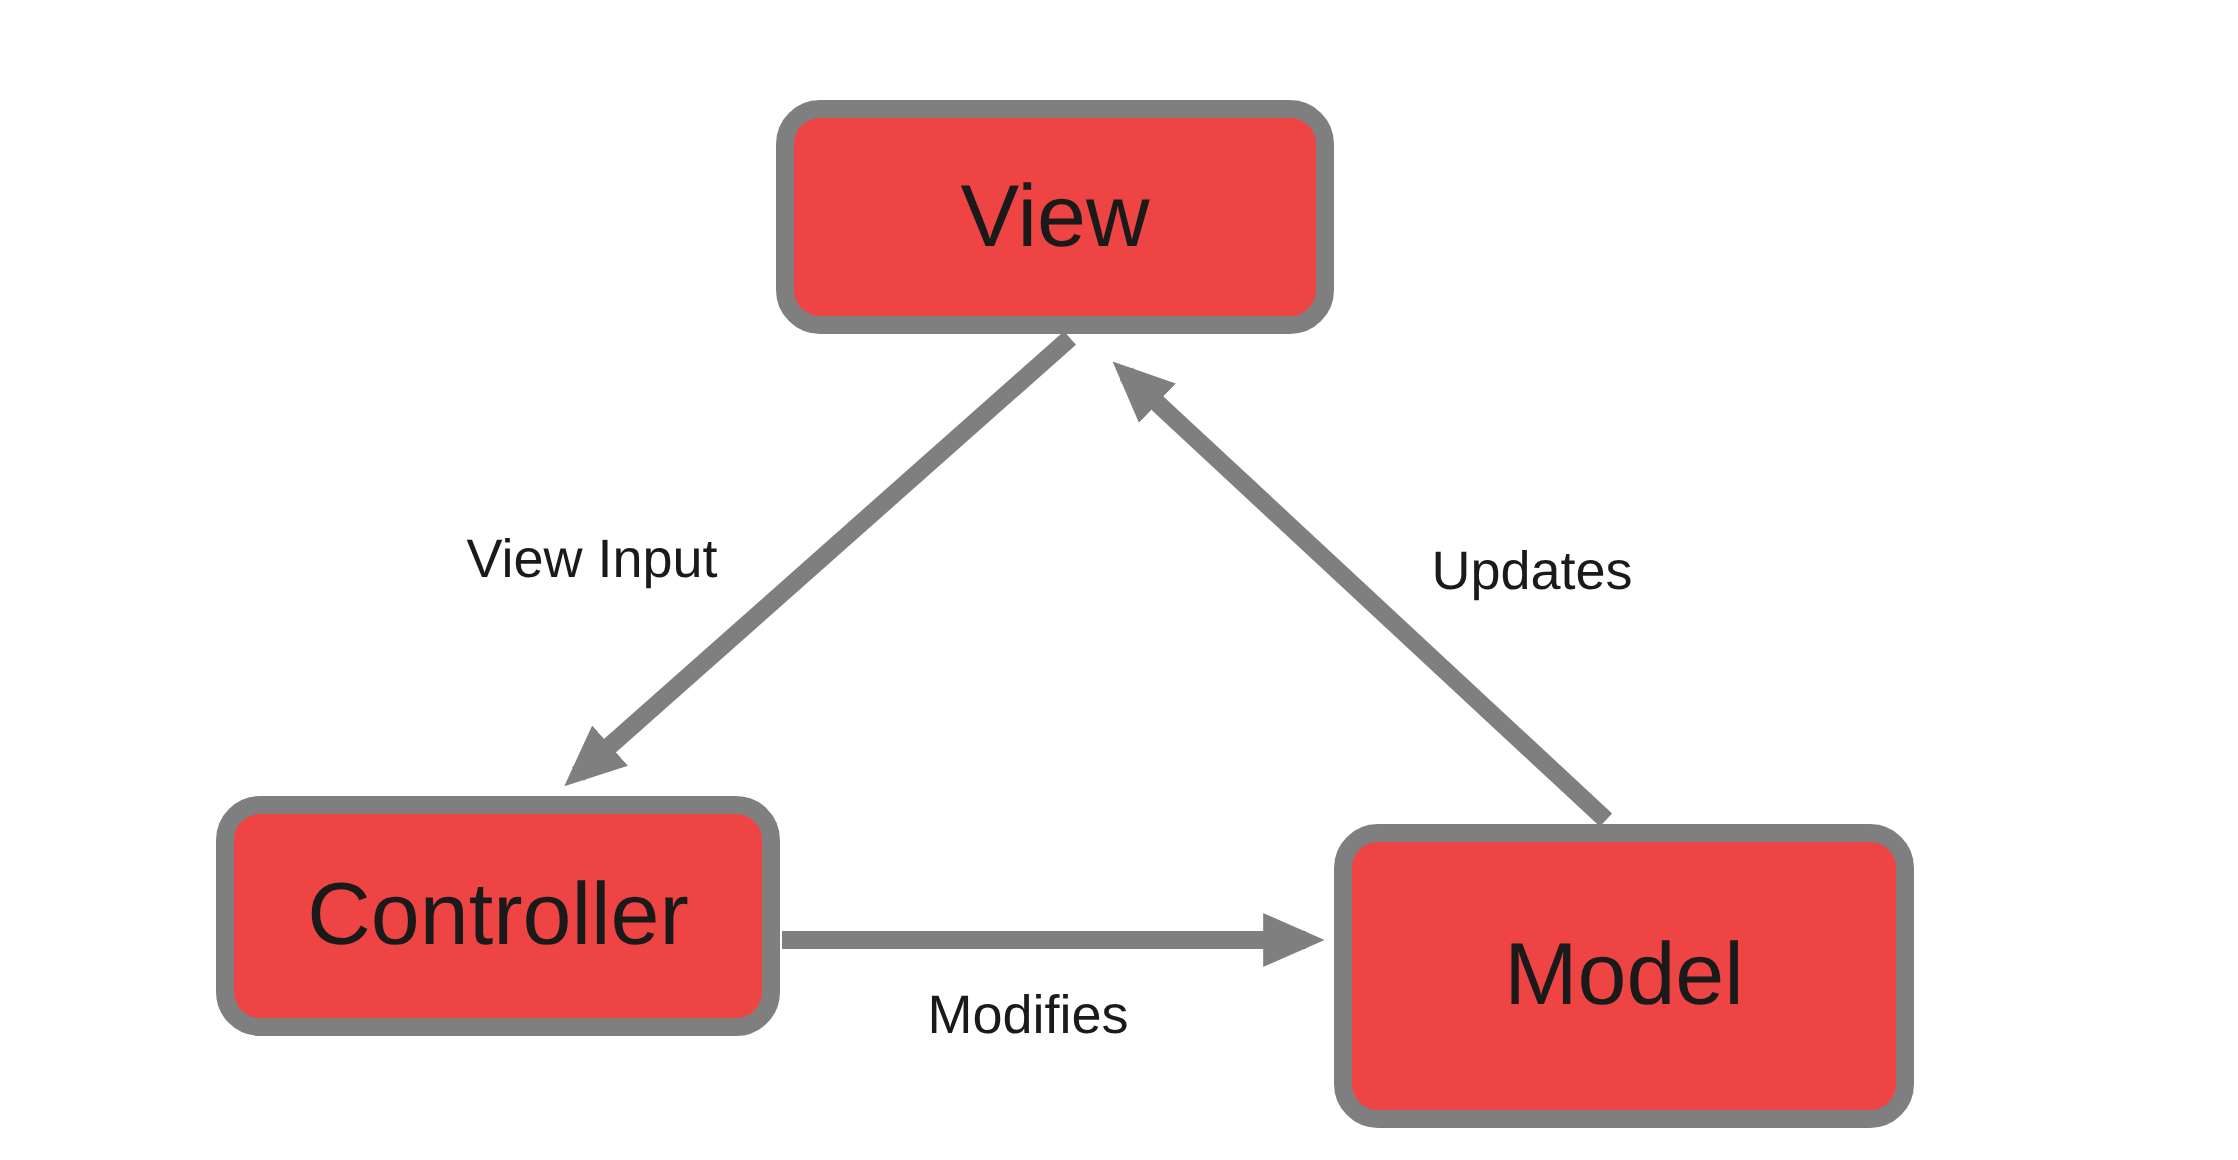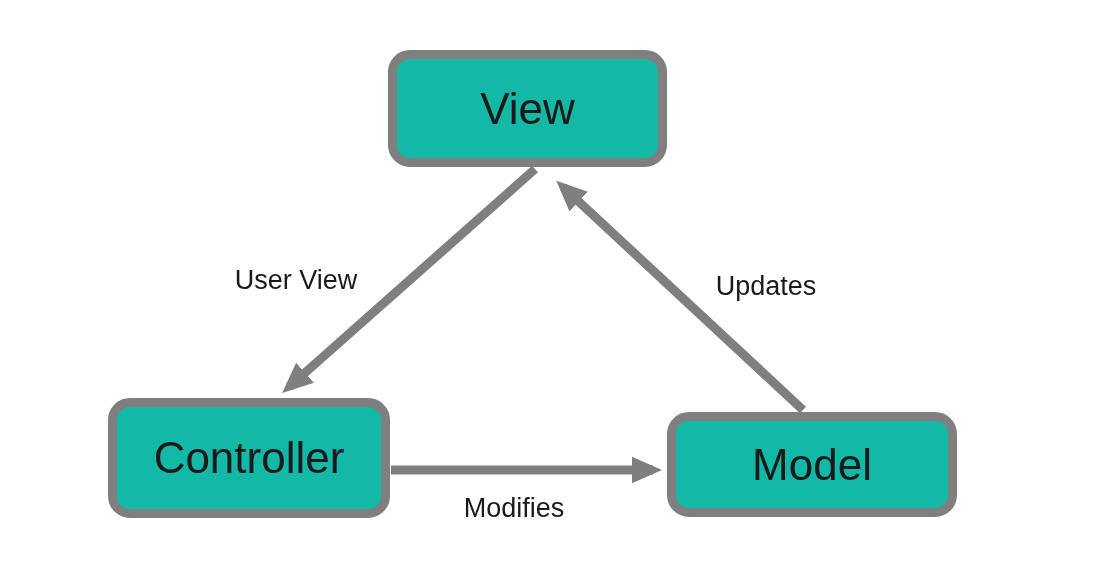--- a/index.html
+++ b/index.html
@@ -18,37 +18,37 @@
   .arrow-layer {
     position: absolute;
     left: 0;
     top: 0;
     width: 1119px;
     height: 580px;
   }
   .node {
     position: absolute;
     box-sizing: border-box;
-    background: #14b8a6;
+    background: #ef4444;
     border: 9px solid #7f7f7f;
     border-radius: 22px;
     display: flex;
     align-items: center;
     justify-content: center;
   }
   .node-label {
     color: #1a1a1a;
     font-size: 44px;
     font-weight: 400;
     line-height: 1;
     white-space: nowrap;
   }
   .node-view       { left: 388px; top: 50px;  width: 279px; height: 117px; }
   .node-controller { left: 108px; top: 398px; width: 282px; height: 120px; }
-  .node-model      { left: 667px; top: 412px; width: 290px; height: 105px; }
+  .node-model      { left: 667px; top: 412px; width: 290px; height: 152px; }
   .edge-label {
     position: absolute;
     transform: translate(-50%, -50%);
     color: #1a1a1a;
     font-size: 27px;
     line-height: 1;
     white-space: nowrap;
   }
   .edge-label-user-input { left: 296px; top: 280px; }
   .edge-label-updates    { left: 766px; top: 286px; }
@@ -80,19 +80,19 @@
   </div>
 
   <div class="node node-controller">
     <span class="node-label">Controller</span>
   </div>
 
   <div class="node node-model">
     <span class="node-label">Model</span>
   </div>
 
-  <div class="edge-label edge-label-user-input">User View</div>
+  <div class="edge-label edge-label-user-input">View Input</div>
 
   <div class="edge-label edge-label-updates">Updates</div>
 
   <div class="edge-label edge-label-modifies">Modifies</div>
 
 </div>
 
 </body></html>

